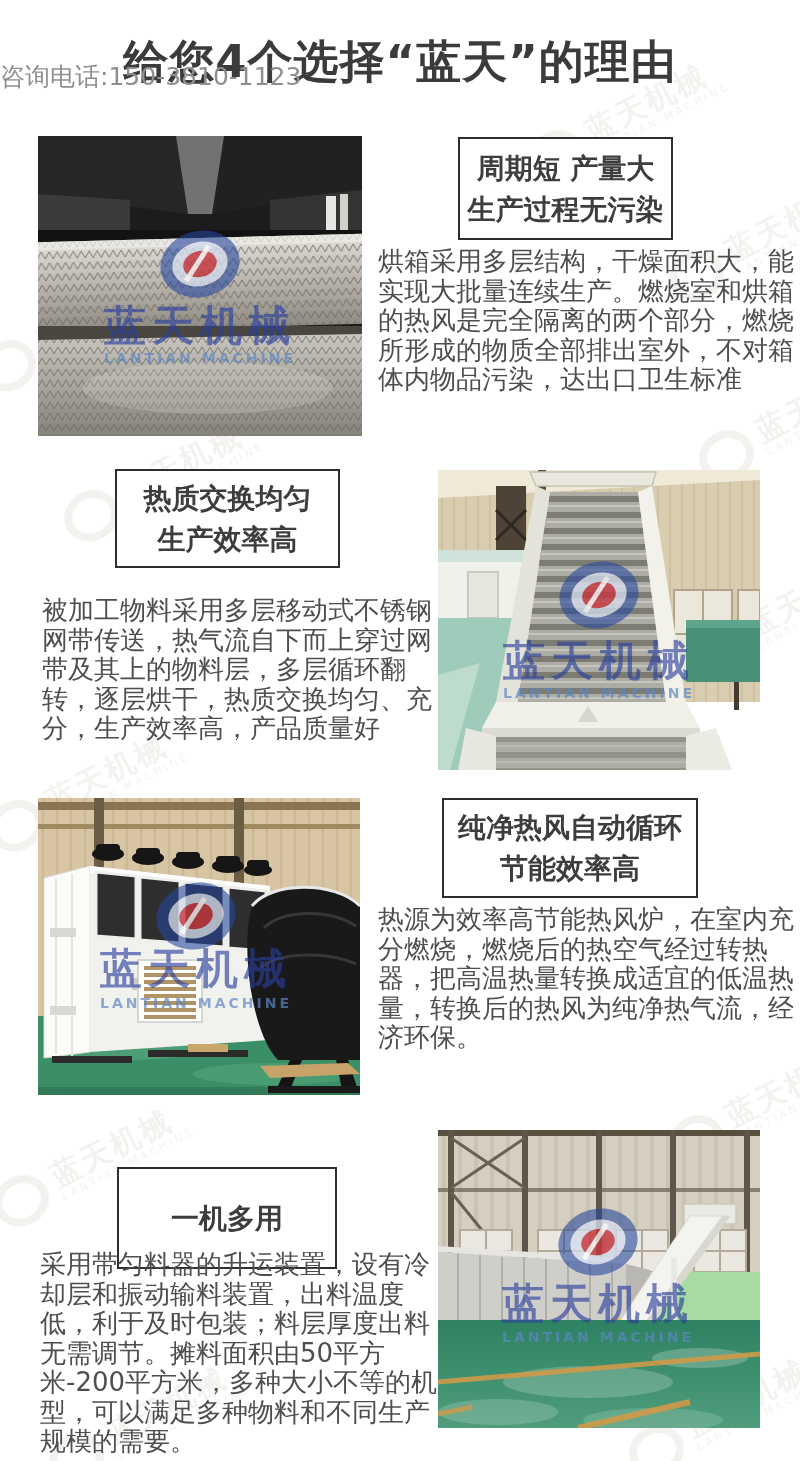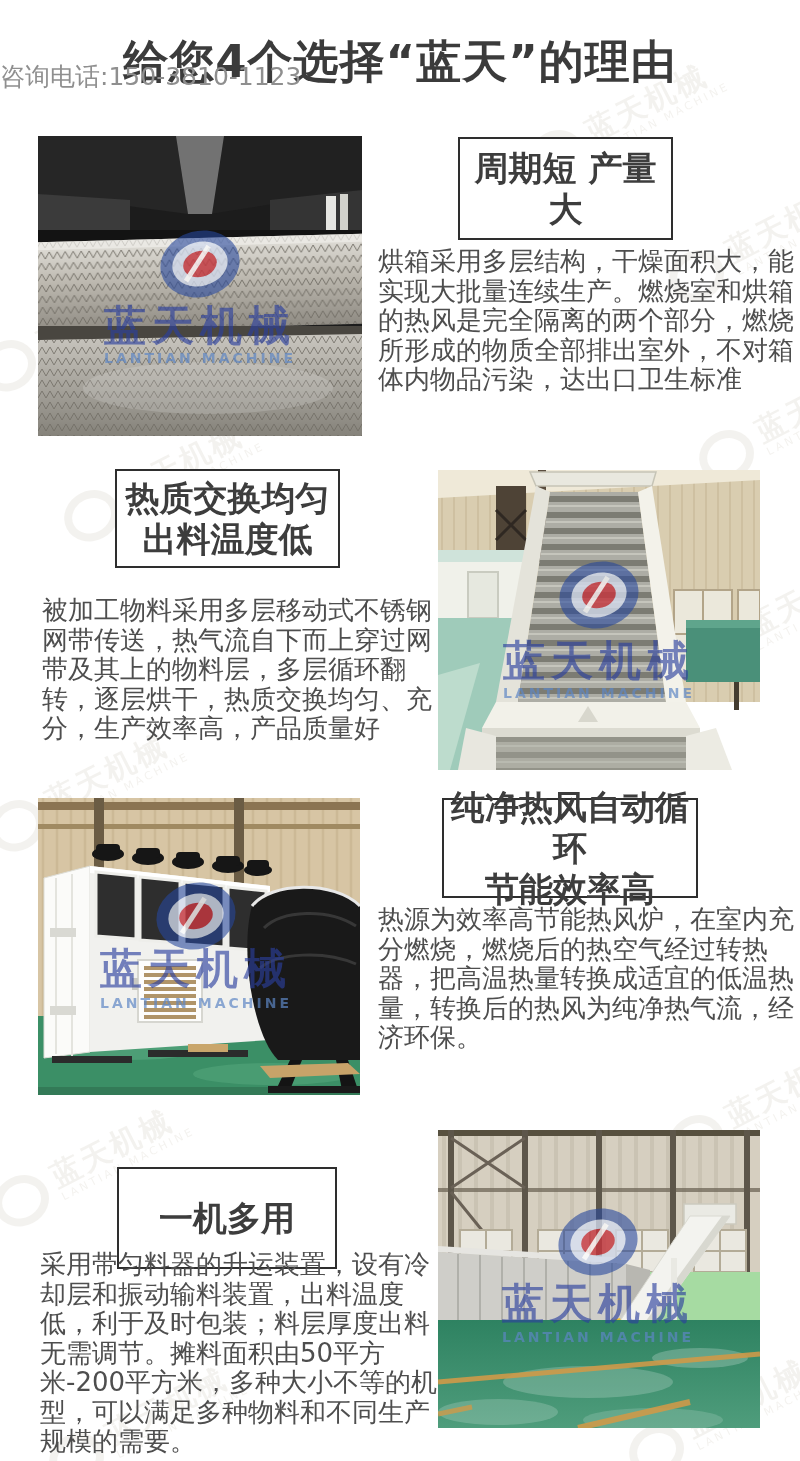--- a/index.html
+++ b/index.html
@@ -29,21 +29,21 @@
   .wm .cn { font-size:30px; font-weight:800; letter-spacing:3px; }
   .wm .en { font-size:11px; letter-spacing:3px; }
   
   .photo { position:absolute; z-index:2; }
   .photo svg { display:block; }
   .hbox {
     position:absolute; box-sizing:border-box; background:#ffffff;
     border:2px solid #2e2e2e; display:flex; flex-direction:column;
     justify-content:center; align-items:center; text-align:center; z-index:3;
   }
-  .hbox .hl { font-size:34px; font-weight:800; color:#3d3d3d; line-height:41px; }
+  .hbox .hl { font-size:28px; font-weight:800; color:#3d3d3d; line-height:41px; }
   .body-text {
     position:absolute; margin:0; font-size:26px; line-height:29.5px;
     color:#4e4e4e; z-index:3; text-align:left;
   }
   
   .p1 { left:38px;  top:136px;  }
   .p2 { left:438px; top:470px;  }
   .p3 { left:38px;  top:798px;  }
   .p4 { left:438px; top:1130px; }
   .hb1 { left:458px; top:137px;  width:215px; height:103px; }
@@ -188,28 +188,29 @@
             <ellipse rx="17" ry="13" fill="#c3262e" opacity=".9"></ellipse>
             <path d="M-18,13 L13,-15" stroke="#ffffff" stroke-width="5" fill="none" opacity=".9"></path>
           </g>
           <text x="162" y="204" class="pwm-cn">蓝天机械</text>
           <text x="162" y="227" class="pwm-en">LANTIAN MACHINE</text>
         </g>
       </svg>
     </div>
     <div class="hbox hb1">
       <div class="hl">周期短 产量大</div>
+      <div class="hl">生产过程无污染</div>
     </div>
     <p class="body-text b1">烘箱采用多层结构，干燥面积大，能实现大批量连续生产。燃烧室和烘箱的热风是完全隔离的两个部分，燃烧所形成的物质全部排出室外，不对箱体内物品污染，达出口卫生标准</p>
   </section>
 
   <section>
     <div class="hbox hb2">
       <div class="hl">热质交换均匀</div>
-      <div class="hl">出料温度低</div>
+      <div class="hl">生产效率高</div>
     </div>
     <p class="body-text b2">被加工物料采用多层移动式不锈钢网带传送，热气流自下而上穿过网带及其上的物料层，多层循环翻转，逐层烘干，热质交换均匀、充分，生产效率高，产品质量好</p>
     <div class="photo p2">
       <svg width="322" height="300" viewBox="0 0 322 300">
         <defs>
           <pattern id="bStripe" width="12" height="12" patternUnits="userSpaceOnUse">
             <line x1="4" y1="0" x2="4" y2="12" stroke="#c5b695" stroke-width="2" opacity=".55"></line>
           </pattern>
           <pattern id="bMesh" width="20" height="16" patternUnits="userSpaceOnUse">
             <rect width="20" height="16" fill="#b7b7ae"></rect>

